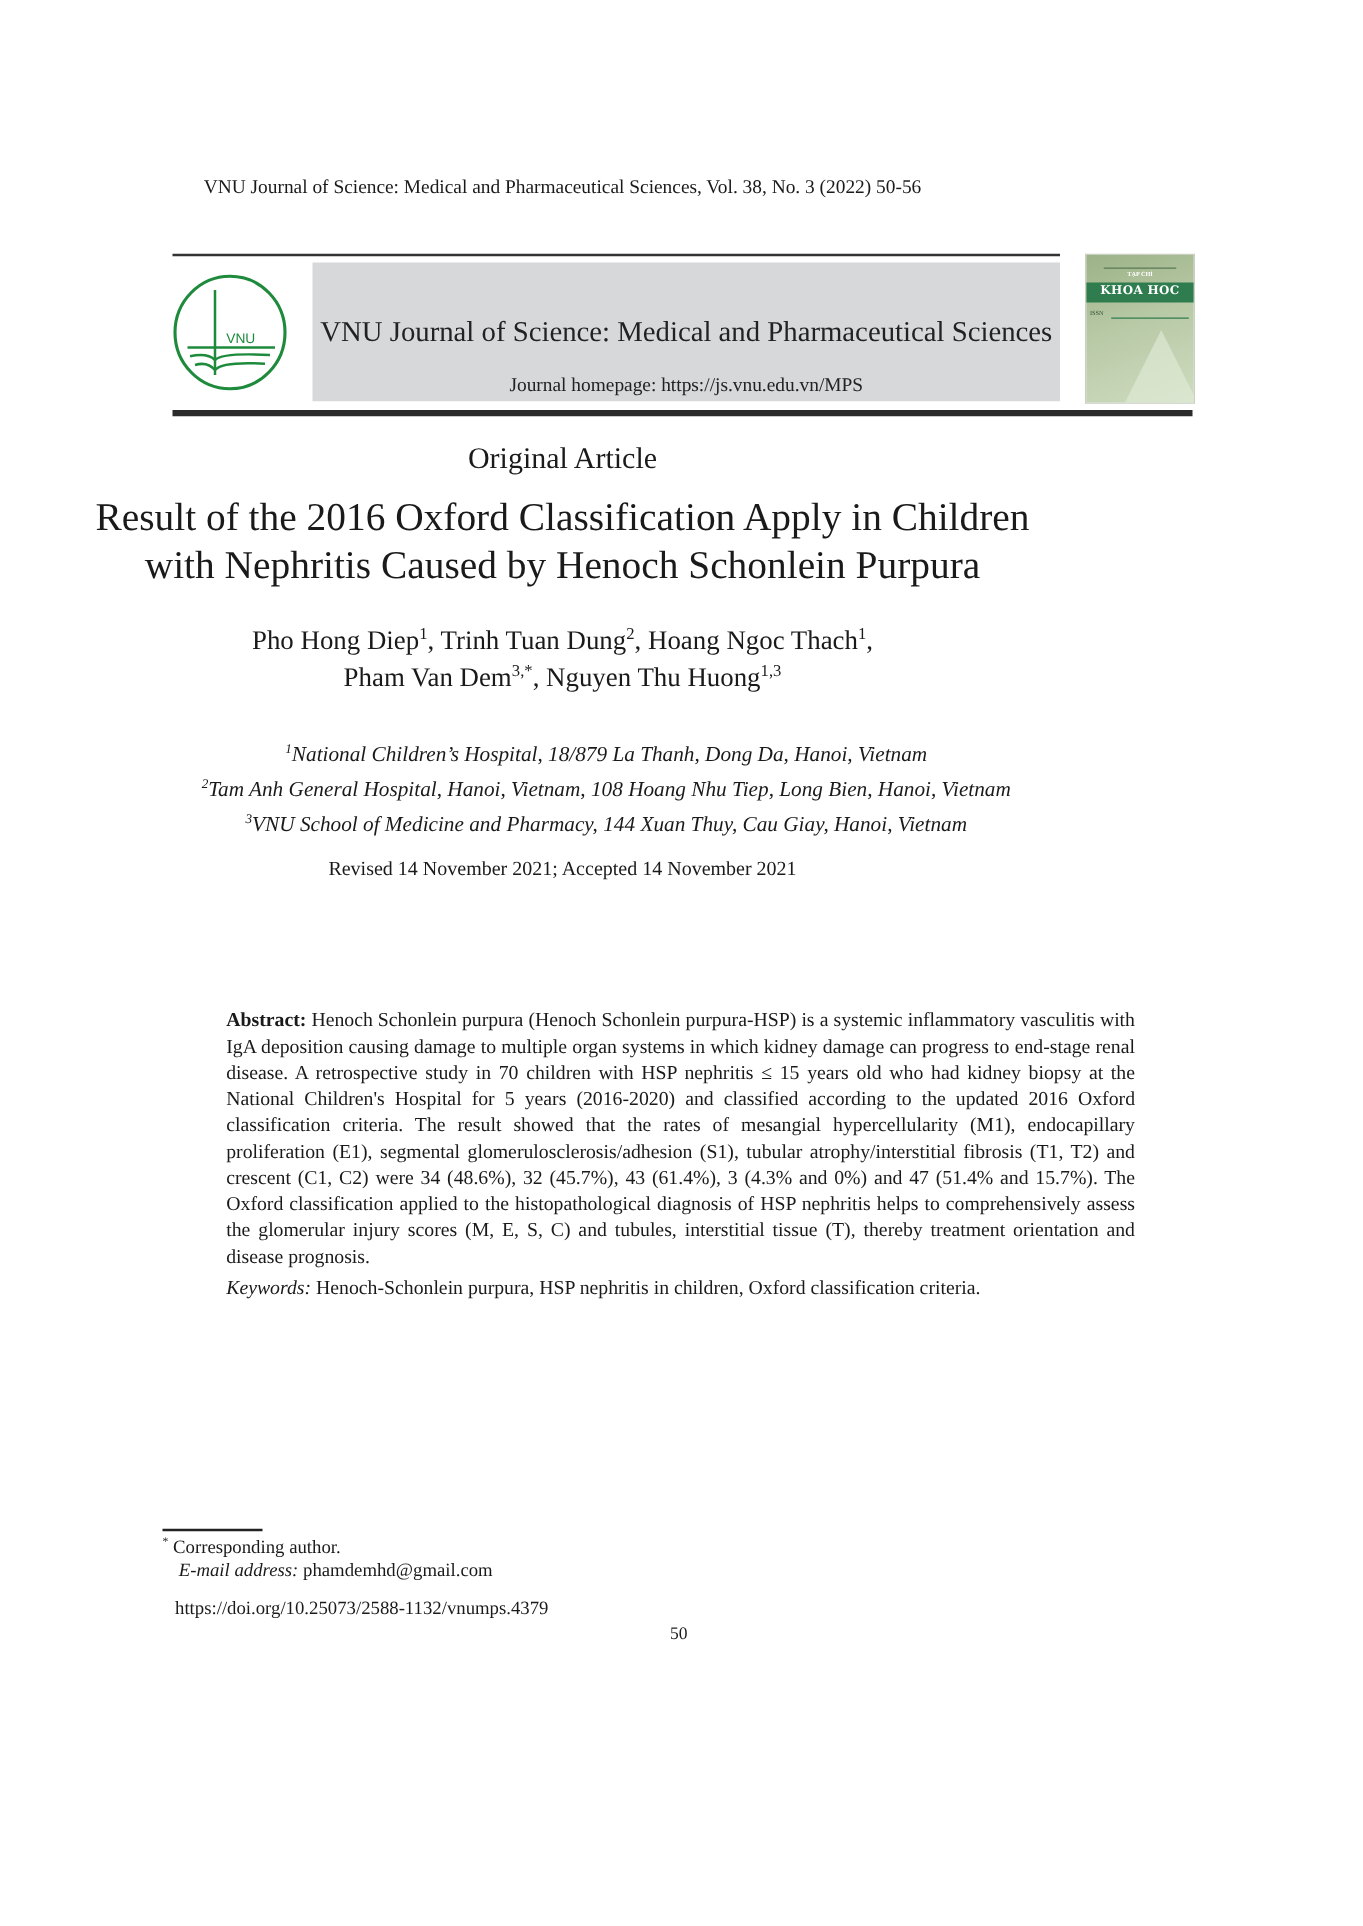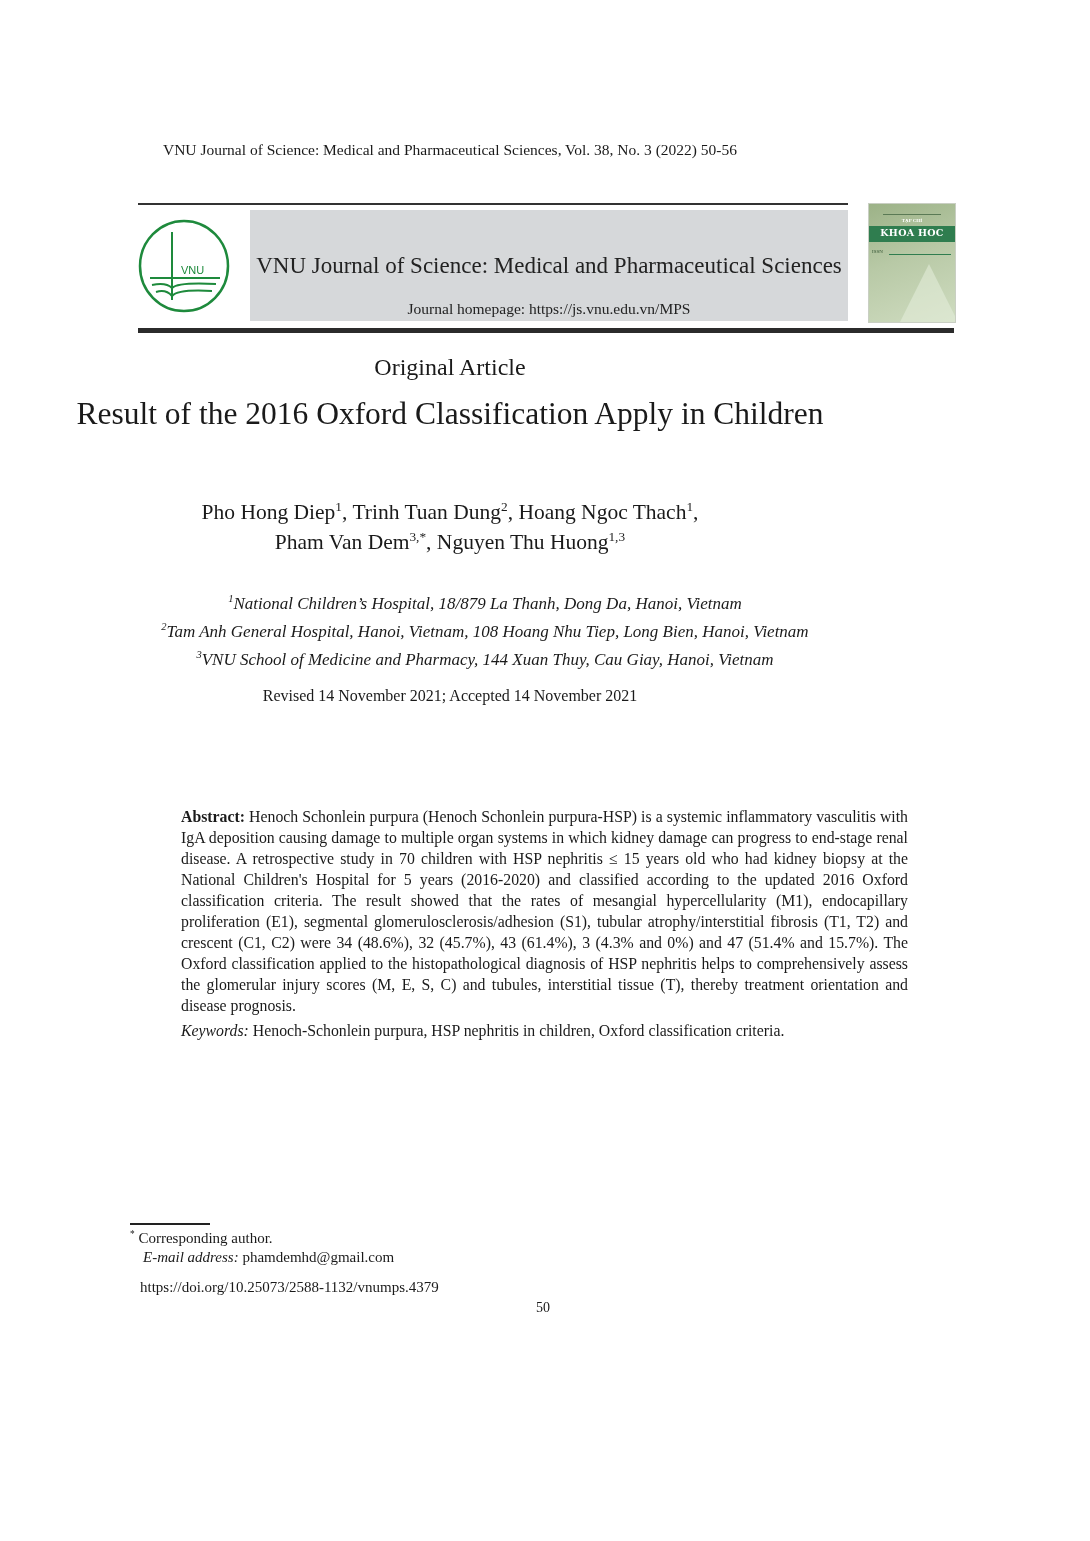--- a/index.html
+++ b/index.html
@@ -77,20 +77,21 @@
   <div id="cover-line"></div>
   <div id="cover-tri"></div>
 </div>
 
 <div id="bottom-rule" class="abs"></div>
 
 <div id="article-type" class="abs center">Original Article</div>
 
 <div id="title" class="abs center">
   <div>Result of the 2016 Oxford Classification Apply in Children</div>
+  <div>with Nephritis Caused by Henoch Schonlein Purpura</div>
 </div>
 
 <div id="authors" class="abs center">
   <div>
     <span>Pho Hong Diep</span><sup>1</sup><span>, </span>
     <span>Trinh Tuan Dung</span><sup>2</sup><span>, </span>
     <span>Hoang Ngoc Thach</span><sup>1</sup><span>,</span>
   </div>
   <div>
     <span>Pham Van Dem</span><sup>3,*</sup><span>, </span>

